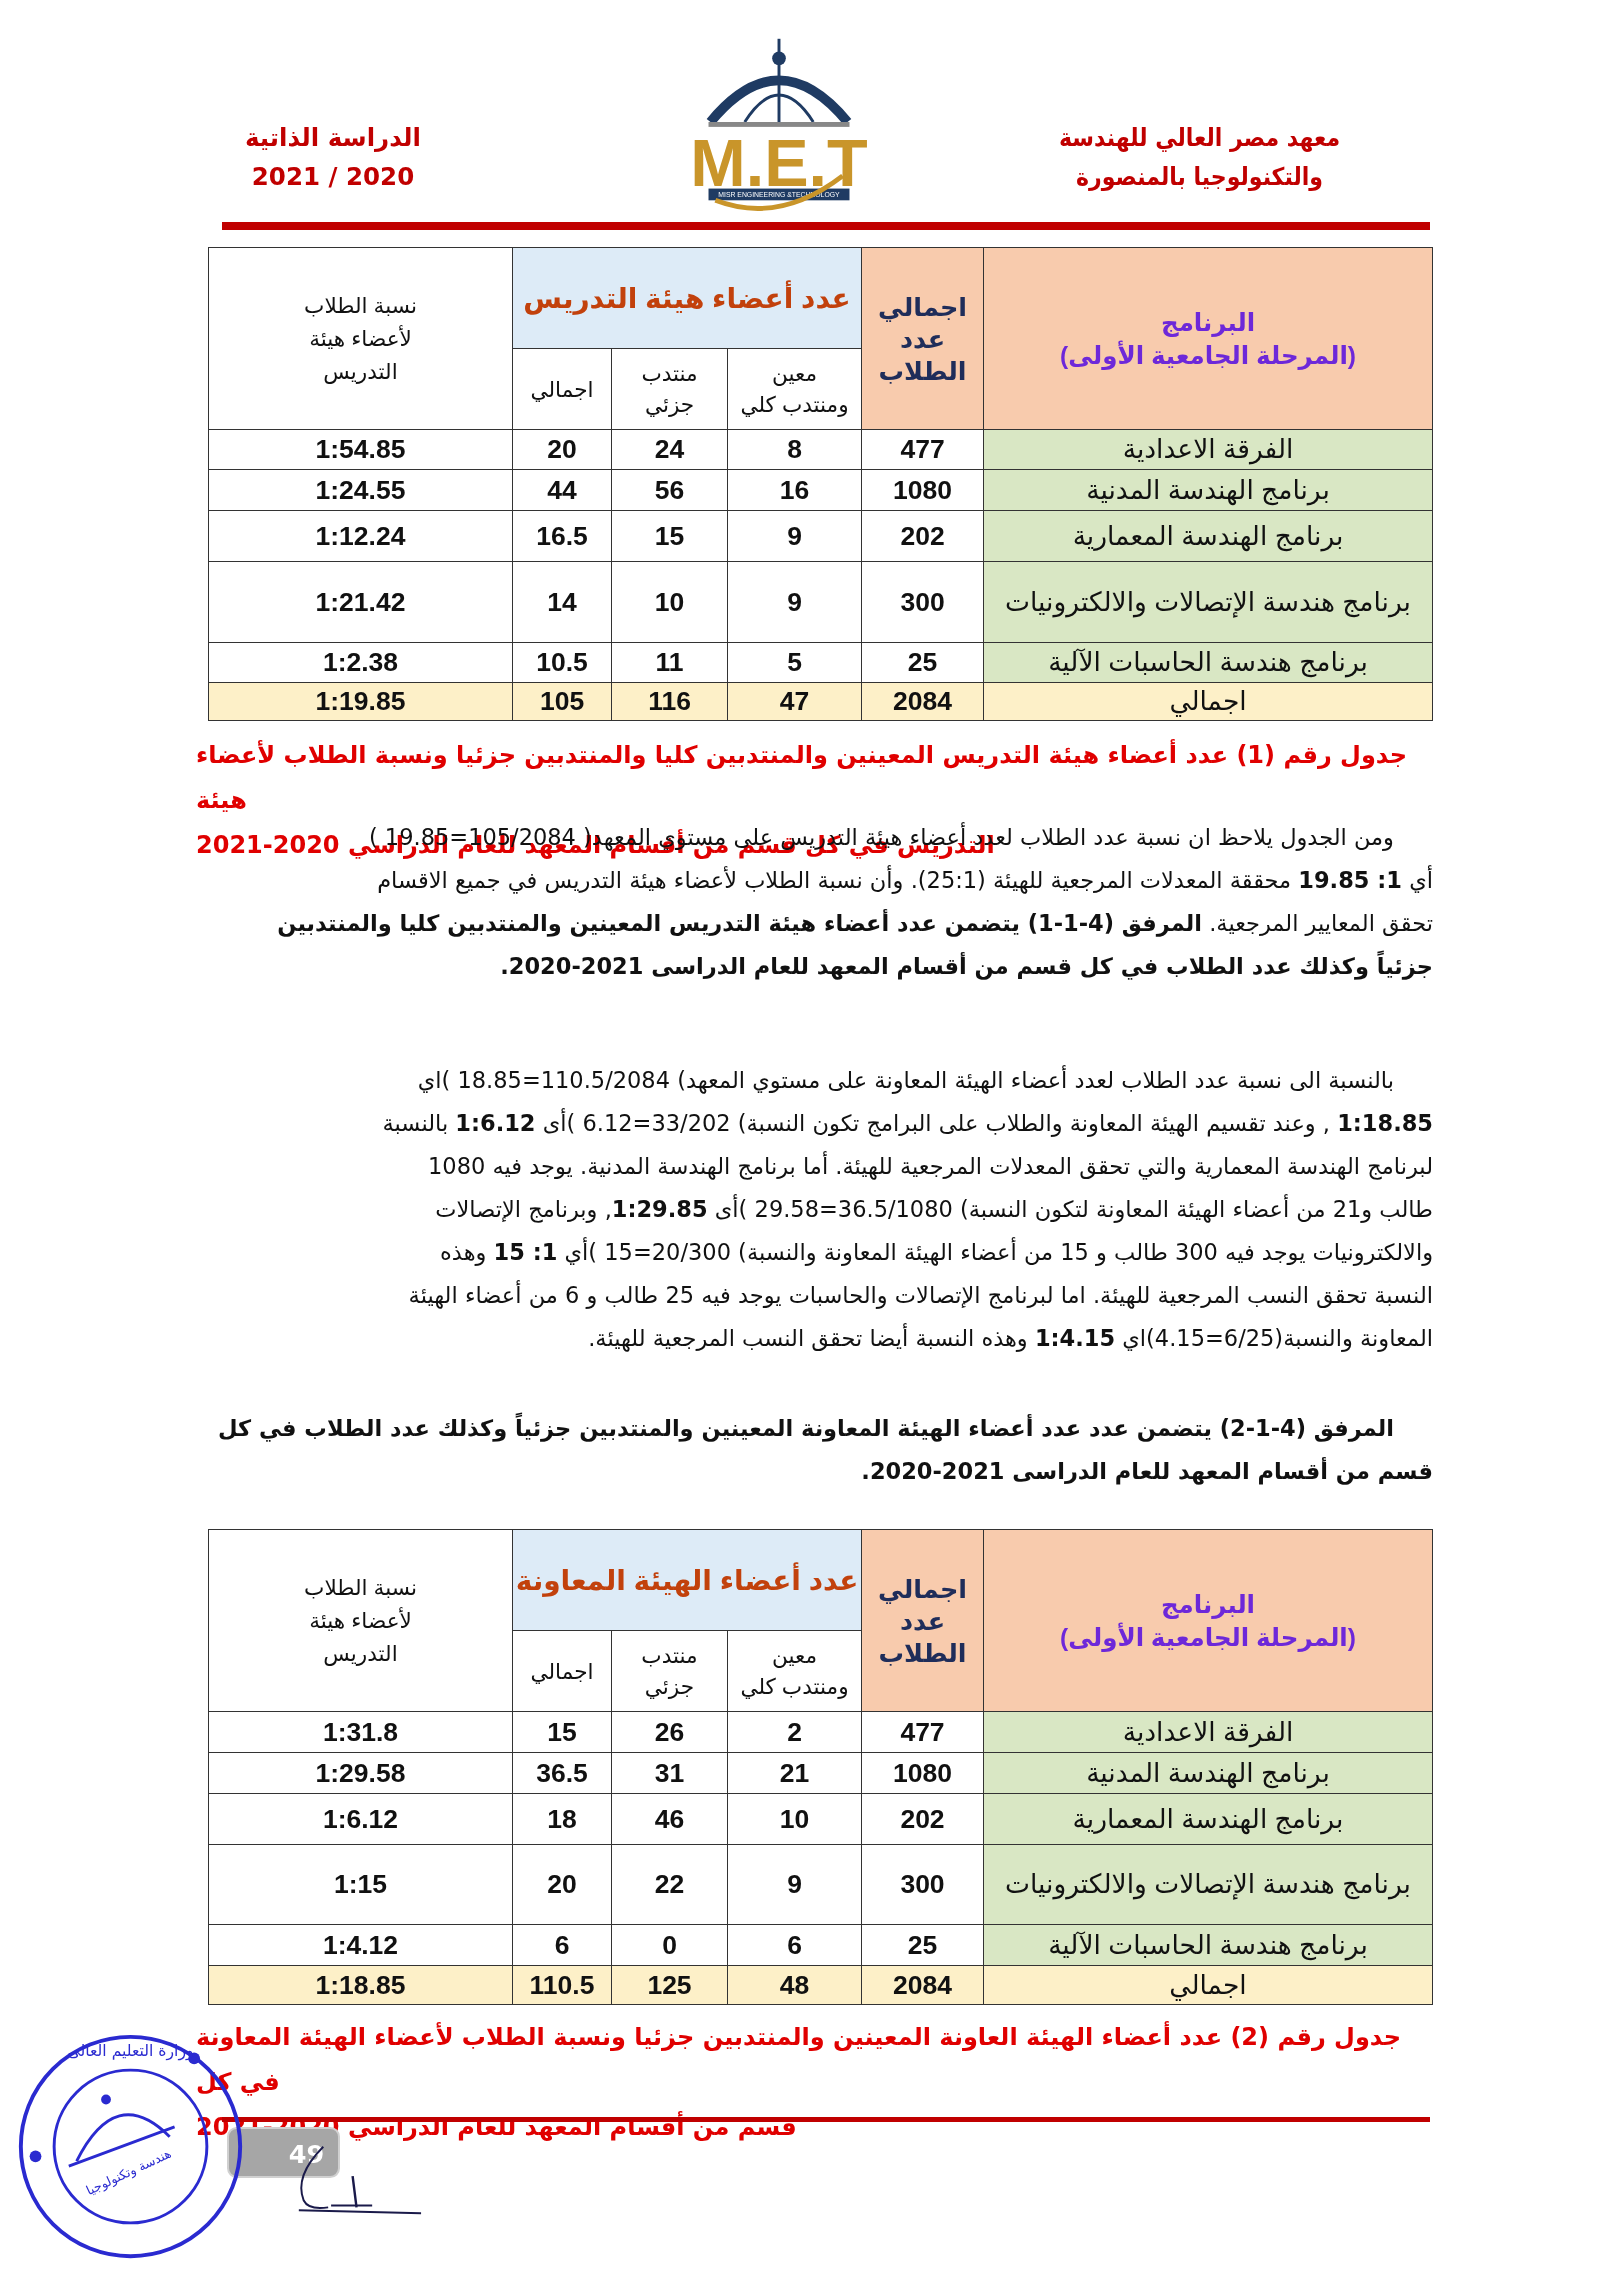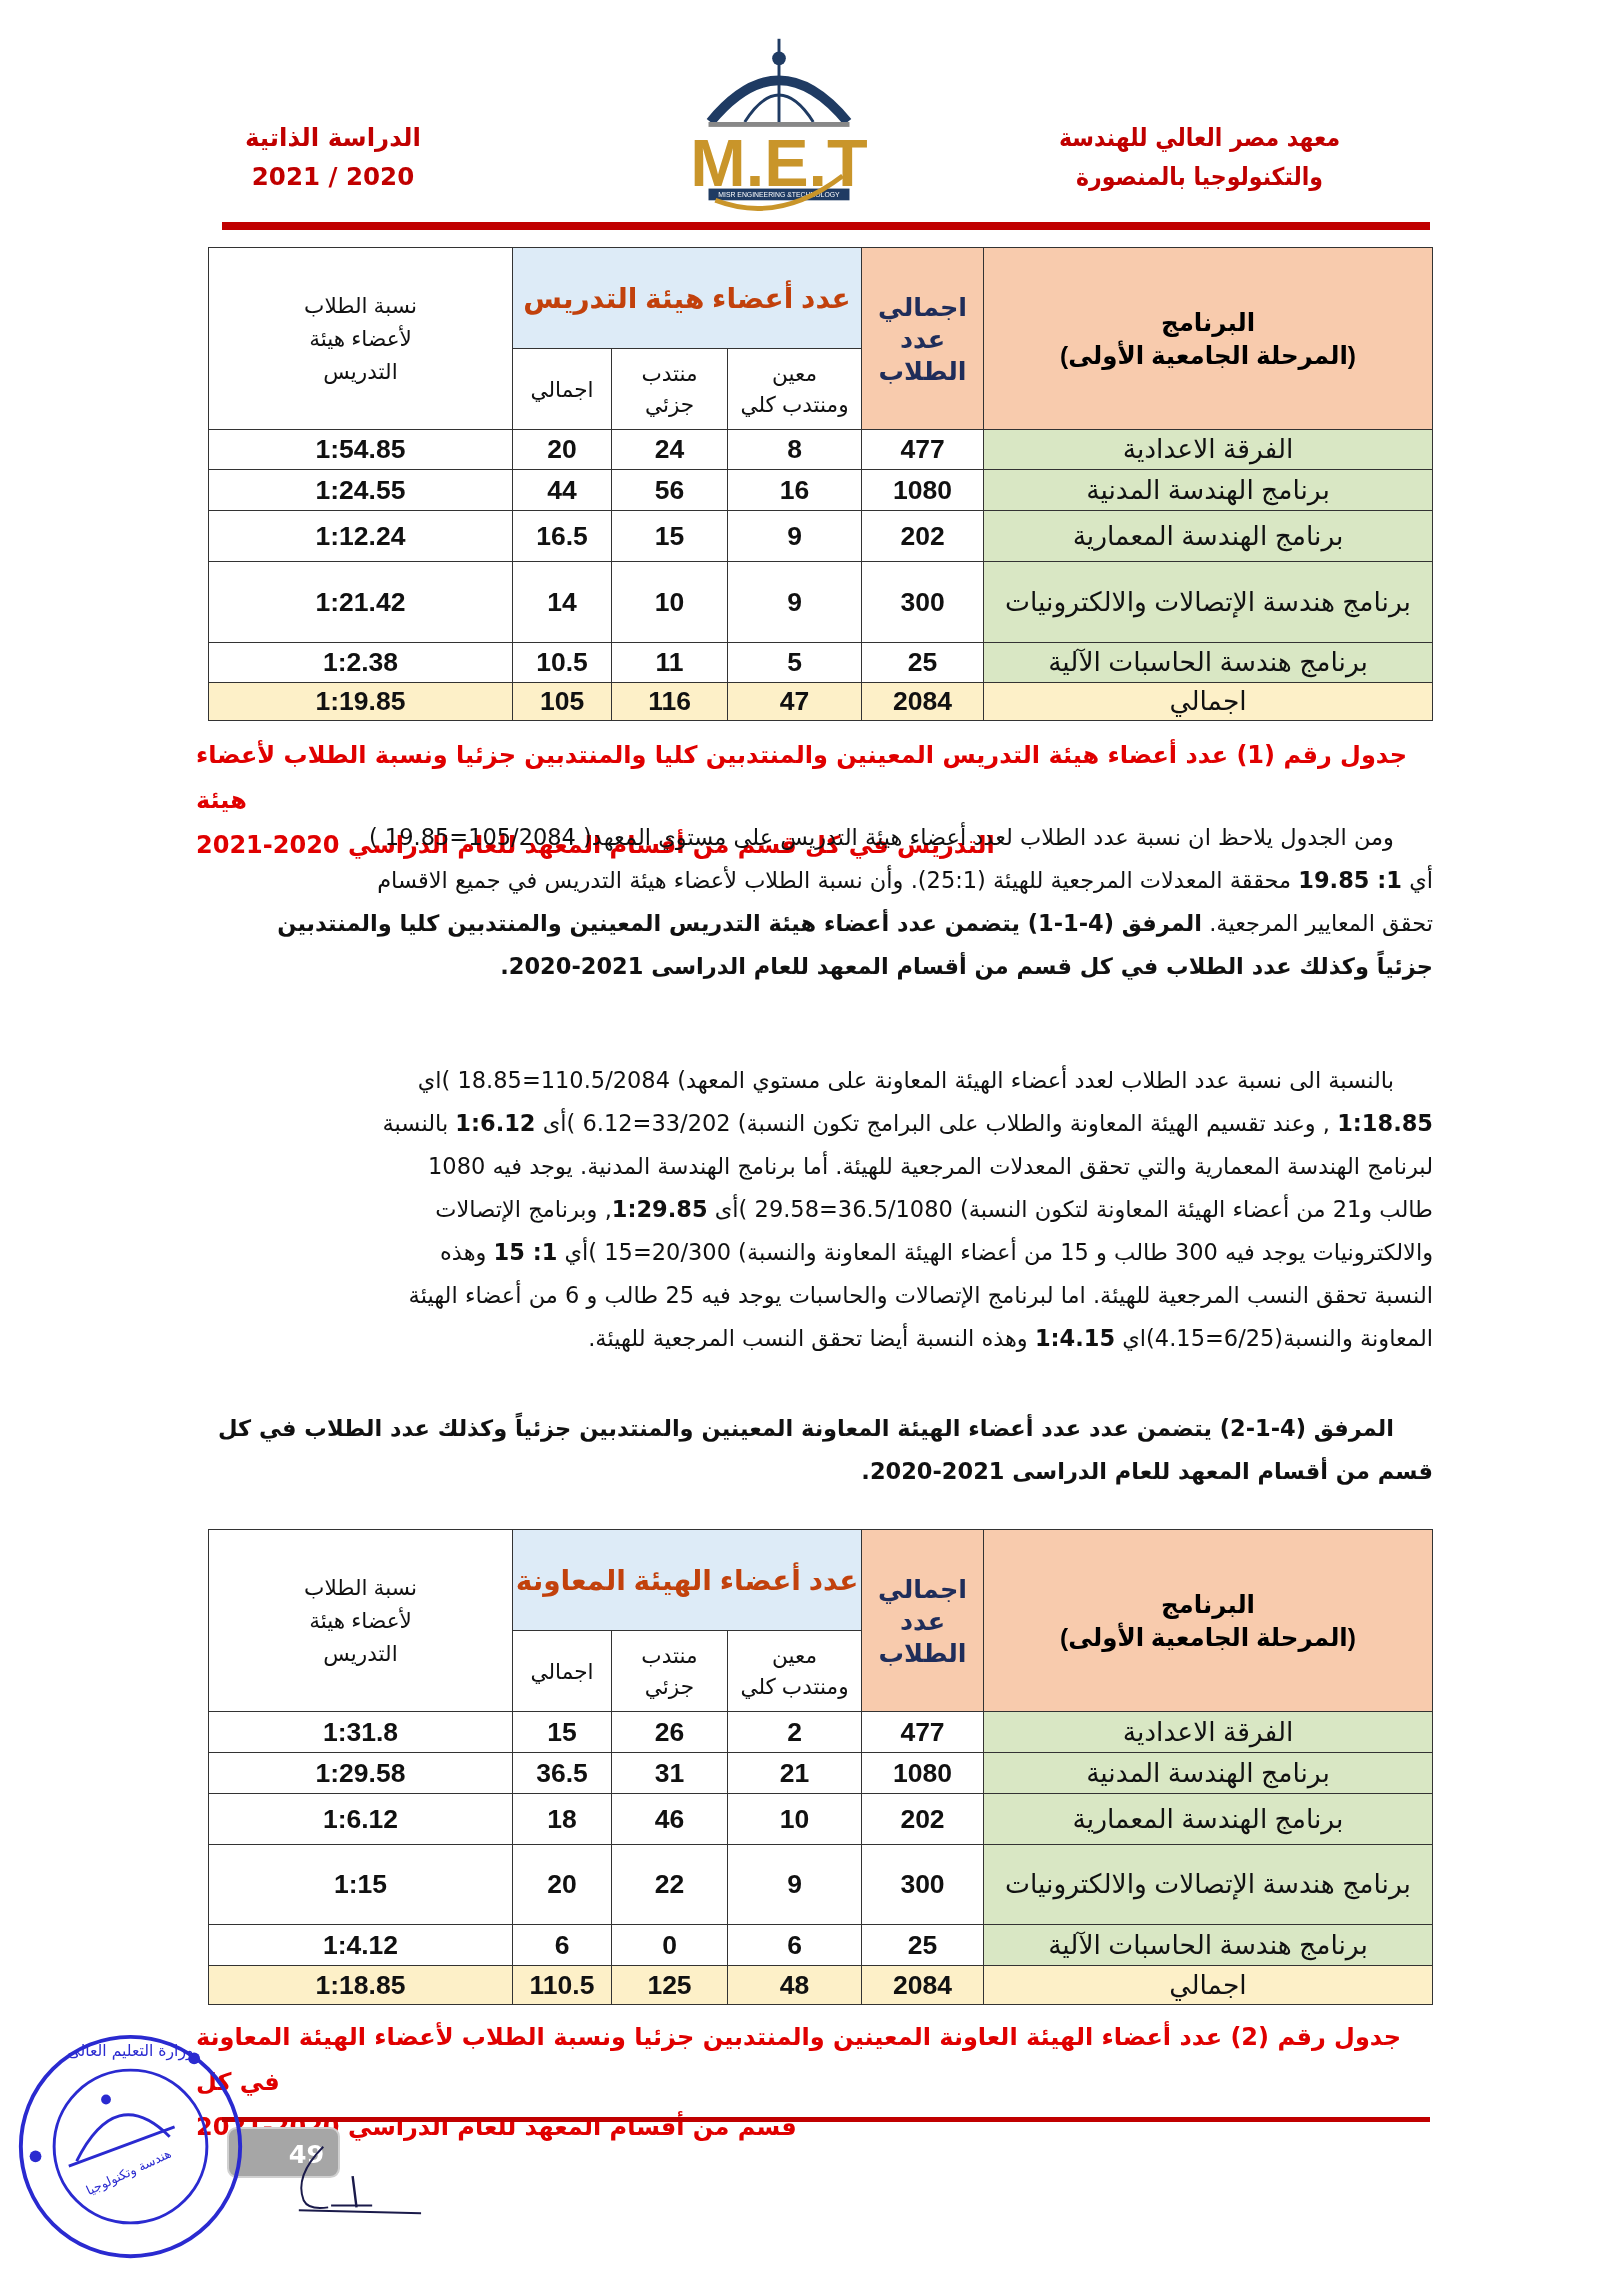--- a/index.html
+++ b/index.html
@@ -13,21 +13,21 @@
              font-family:"DejaVu Sans Condensed","DejaVu Sans",sans-serif;}
   .hdr-left{left:230px;top:118px;width:206px;text-align:center;color:#c00000;
             font-weight:bold;font-size:24.5px;line-height:39px;}
   .logo{left:671px;top:29px;width:216px;height:186px;}
   .rule-top{left:222px;top:222px;width:1208px;height:7.8px;background:#c00000;}
 
   
   table.data{border-collapse:collapse;position:absolute;left:208px;width:1223px;
              table-layout:fixed;font-family:"Liberation Sans","DejaVu Sans",sans-serif;}
   table.data td,table.data th{border:1.5px solid #333;text-align:center;vertical-align:middle;padding:0;}
-  th.prog{background:#f8cbad;color:#000000;font-size:24.5px;font-weight:bold;line-height:33px;}
+  th.prog{background:#f8cbad;color:#6d28d9;font-size:24.5px;font-weight:bold;line-height:33px;}
   th.tot{background:#f8cbad;color:#1f2d5a;font-size:25.5px;font-weight:bold;line-height:32px;}
   th.grp{background:#ddebf7;color:#c2410c;font-size:28px;font-weight:bold;}
   th.sub{background:#fff;color:#111;font-size:21.6px;font-weight:normal;line-height:31px;}
   th.ratio{background:#fff;color:#111;font-size:21.6px;font-weight:normal;line-height:33px;}
   td.name{background:#d9e7c4;font-size:26.5px;line-height:35px;font-weight:normal;}
   td.num{background:#fff;font-size:26.5px;font-weight:bold;}
   tr.total td{background:#fdf0c8;}
   tr.total td.name{background:#fdf0c8;}
 
   

